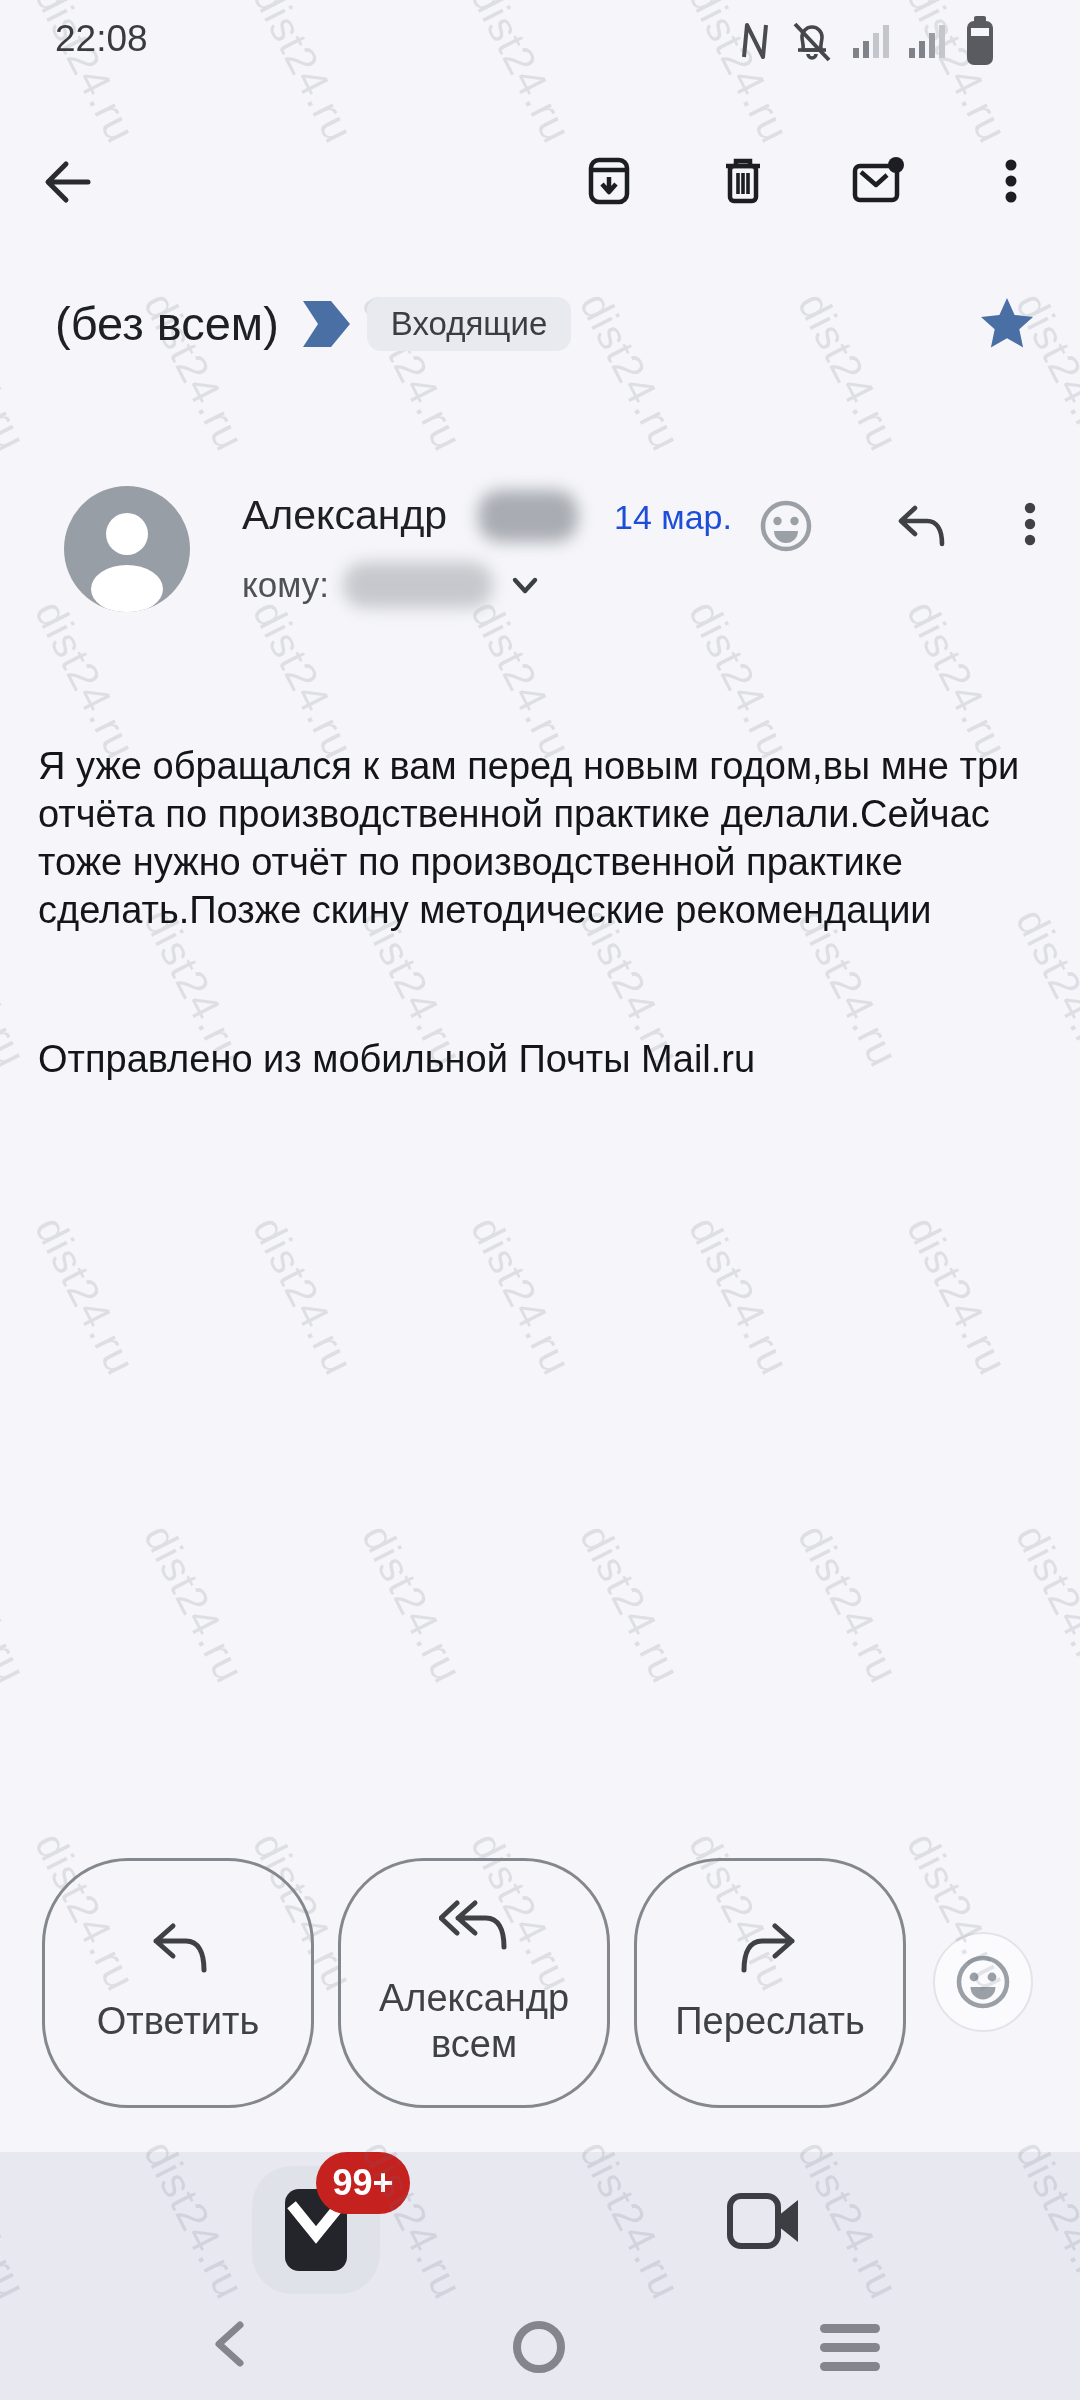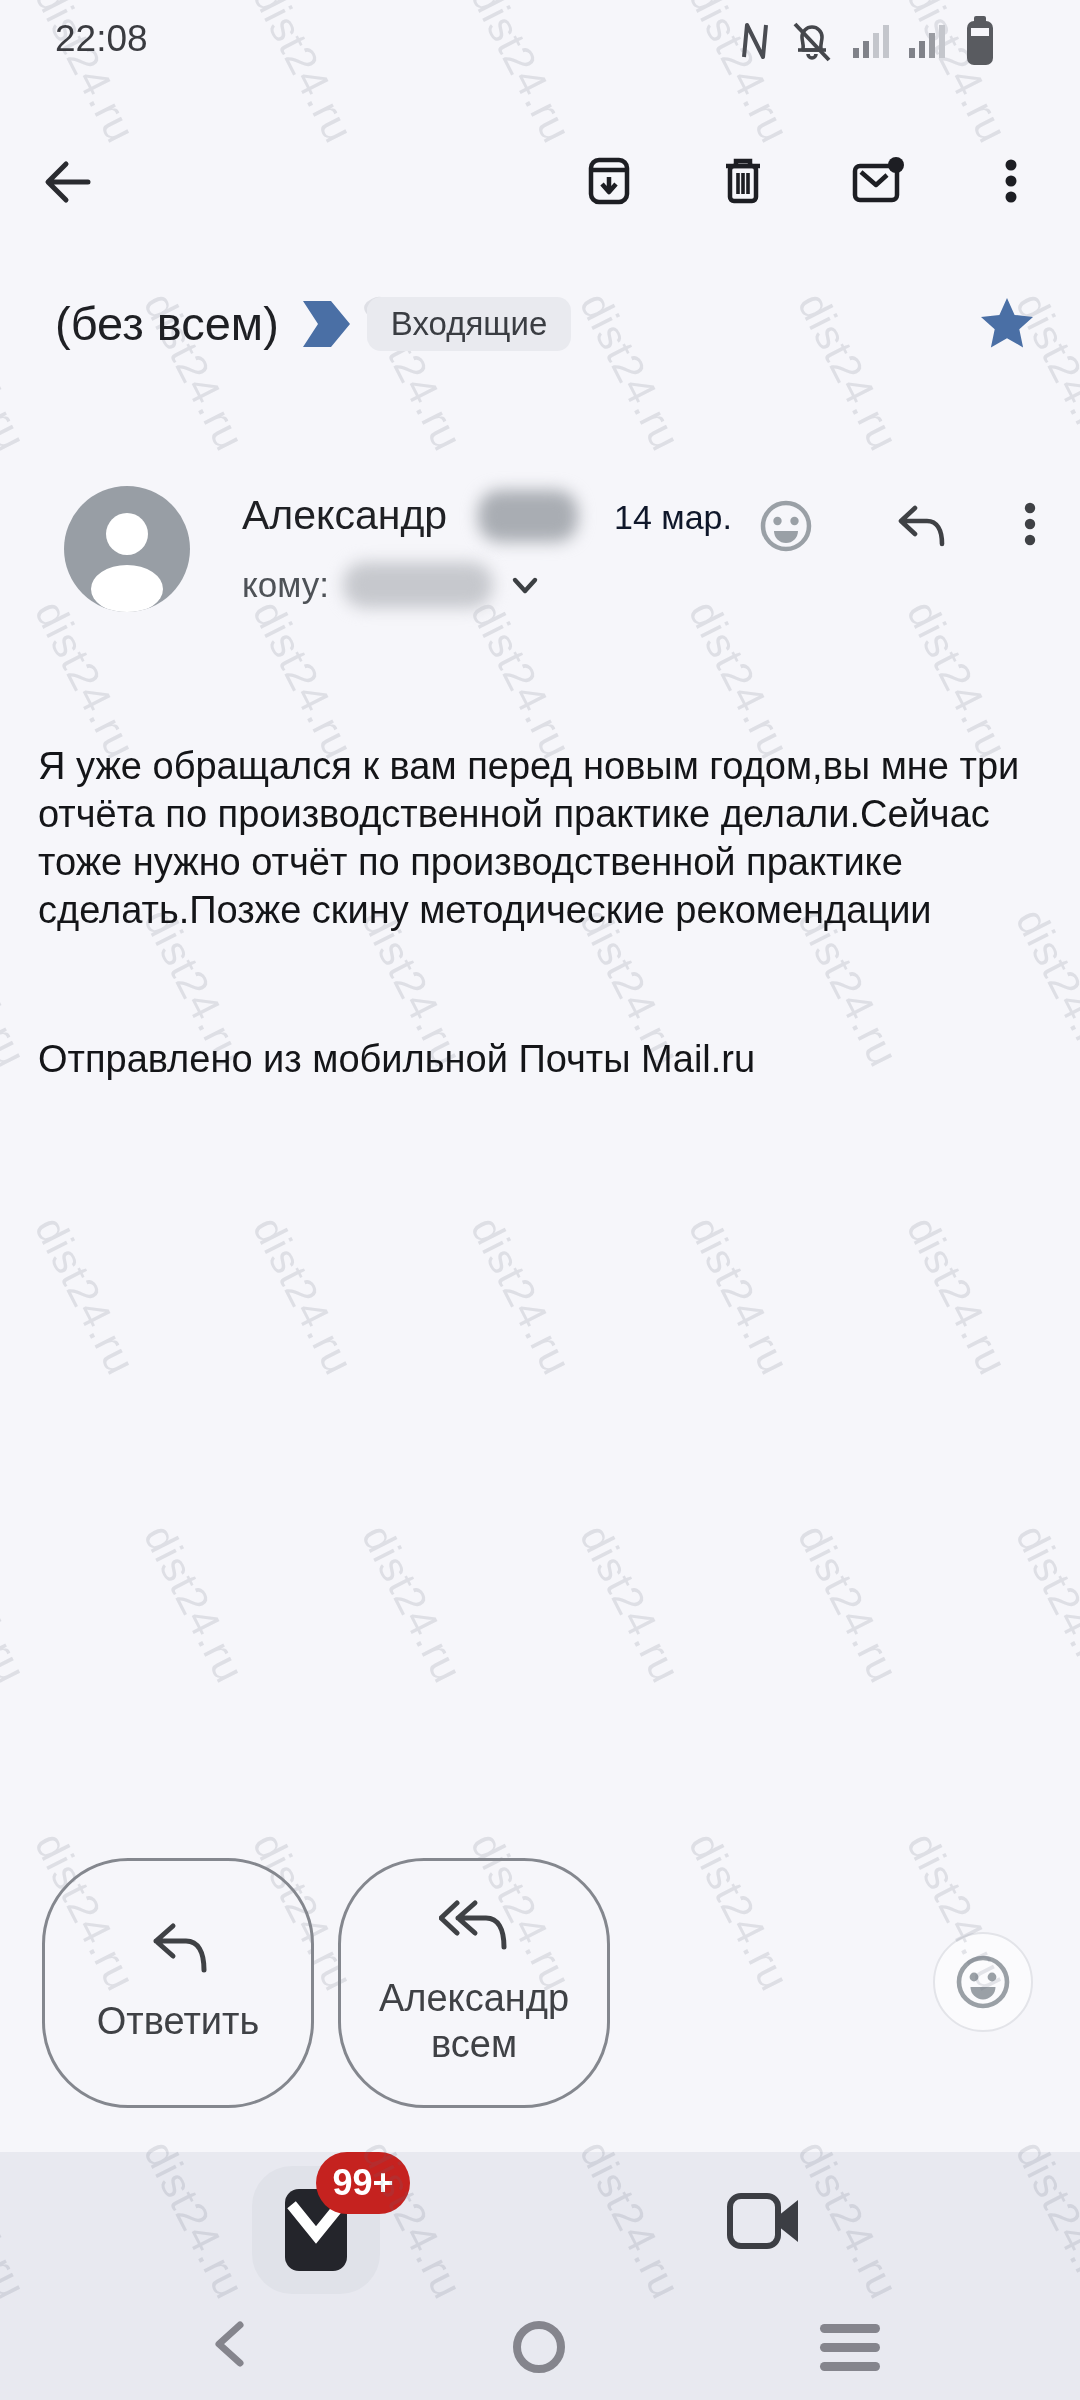--- a/index.html
+++ b/index.html
@@ -33,21 +33,21 @@
               font-size:33px;color:#3a3d42;}
   #star-btn{position:absolute;right:44px;top:2px;width:58px;height:58px;}
 
   
   #sender-block{left:16px;top:484px;width:1080px;height:140px;}
   #avatar{position:absolute;left:48px;top:2px;width:126px;height:126px;border-radius:50%;
           background:#989ea5;overflow:hidden;}
   #sender-name{position:absolute;left:226px;top:8px;font-size:41px;font-weight:500;color:#1f2024;}
   .redacted{filter:blur(8px);border-radius:22px;}
   #redacted-surname{position:absolute;left:462px;top:6px;width:100px;height:52px;background:#a9adb3;}
-  #msg-date{position:absolute;left:598px;top:14px;font-size:34px;color:#0f172a;}
+  #msg-date{position:absolute;left:598px;top:14px;font-size:34px;color:#1d4ed8;}
   #emoji-react-btn{position:absolute;left:742px;top:14px;width:56px;height:56px;}
   #reply-icon-btn{position:absolute;left:876px;top:16px;width:54px;height:54px;}
   #msg-more-btn{position:absolute;left:992px;top:12px;width:44px;height:56px;}
   #to-row{position:absolute;left:226px;top:78px;display:flex;align-items:center;gap:14px;}
   #to-label{font-size:35px;color:#4e5257;}
   #redacted-recipient{width:150px;height:46px;background:#c6c8cd;}
 
   
   #body-text{left:38px;top:742px;width:1004px;font-size:38px;line-height:48px;color:#141518;}
   #signature{left:38px;top:1038px;width:1004px;font-size:38px;color:#141518;}
@@ -280,20 +280,28 @@
     </div>
     <div class="action-btn">
       <span>
         <svg width="70" height="52" viewBox="0 0 70 52">
           <path d="M18 4 L2 19 L18 34" fill="none" stroke="#3f4145" stroke-width="5" stroke-linecap="round" stroke-linejoin="round"></path>
           <path d="M36 4 L19 19 L36 34 M19 19 H47 C59 19 65 30 65 48" fill="none" stroke="#3f4145" stroke-width="5" stroke-linecap="round" stroke-linejoin="round"></path>
         </svg>
       </span>
       <span class="action-label">Александр всем</span>
     </div>
+    <div class="action-btn">
+      <span>
+        <svg width="64" height="52" viewBox="0 0 64 52">
+            <path d="M37 4 L54 19 L37 34 M54 19 H24 C12 19 6 30 6 48" fill="none" stroke="#3f4145" stroke-width="5" stroke-linecap="round" stroke-linejoin="round"></path>
+          </svg>
+      </span>
+      <span class="action-label">Переслать</span>
+    </div>
   </div>
 
   <div id="emoji-fab">
     <svg width="58" height="58" viewBox="0 0 58 58">
       <circle cx="29" cy="29" r="24" fill="none" stroke="#9aa0a6" stroke-width="4.6"></circle>
       <circle cx="20" cy="24" r="4.4" fill="#9aa0a6"></circle>
         <circle cx="38" cy="24" r="4.4" fill="#9aa0a6"></circle>
       <path d="M16.5 34 A12.5 12.5 0 0 0 41.5 34 Z" fill="#9aa0a6"></path>
     </svg>
   </div>

